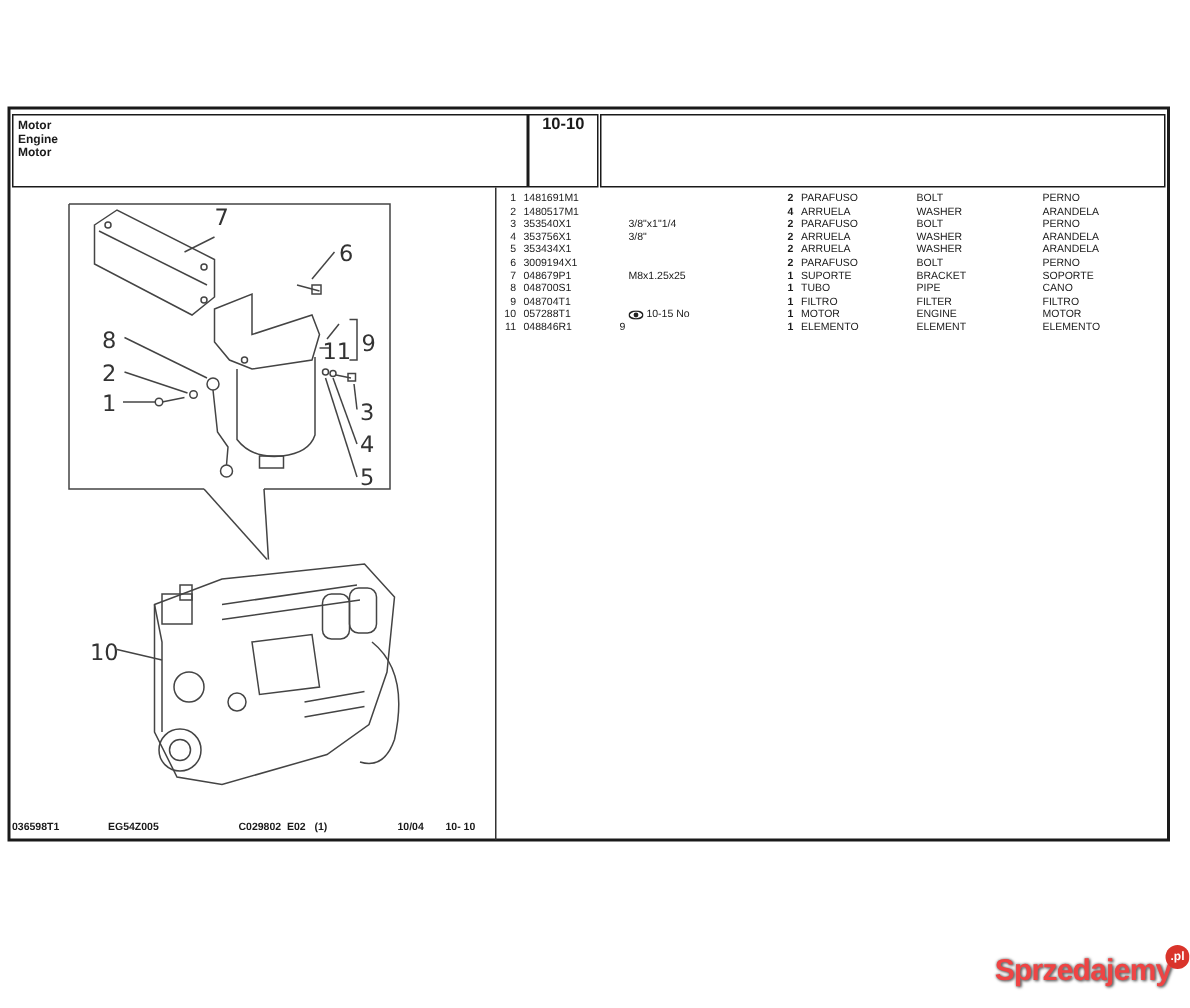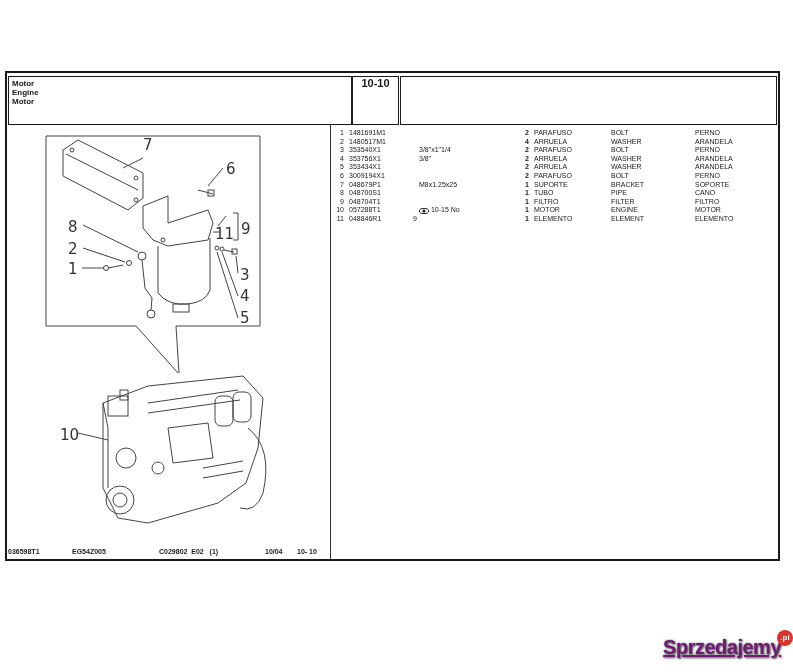--- a/index.html
+++ b/index.html
@@ -38,22 +38,22 @@
   .prow span { position: absolute; top: 0; }
   .c-num { left: 0; width: 10px; text-align: right; }
   .c-pn { left: 15px; }
   .c-note { left: 85px; }
   .c-qty { left: 191px; font-weight: bold; }
   .c-es { left: 200px; }
   .c-en { left: 277px; }
   .c-pt { left: 361px; }
   .eye { display: inline-block; width: 10px; height: 6px; vertical-align: middle; }
   .watermark {
-    position: absolute; right: 12px; top: 636px; font-size: 20px; font-weight: bold; color: #701a75;
-    text-shadow: 0 0 2px #777, 1px 1px 2px #555; letter-spacing: -0.5px; text-decoration: underline;
+    position: absolute; right: 12px; top: 636px; font-size: 20px; font-weight: bold; color: #ef4444;
+    text-shadow: 0 0 2px #777, 1px 1px 2px #555; letter-spacing: -0.5px;
   }
   .wm-badge {
     position: absolute; right: 0; top: 630px; width: 16px; height: 16px; border-radius: 50%;
     background: #d9342b; color: #fff; font-size: 8px; font-weight: bold; text-align: center; line-height: 16px;
   }
   .callout { font-family: "DejaVu Sans", sans-serif; font-size: 15px; fill: #333; }
 </style>
 </head>
 <body>
 

